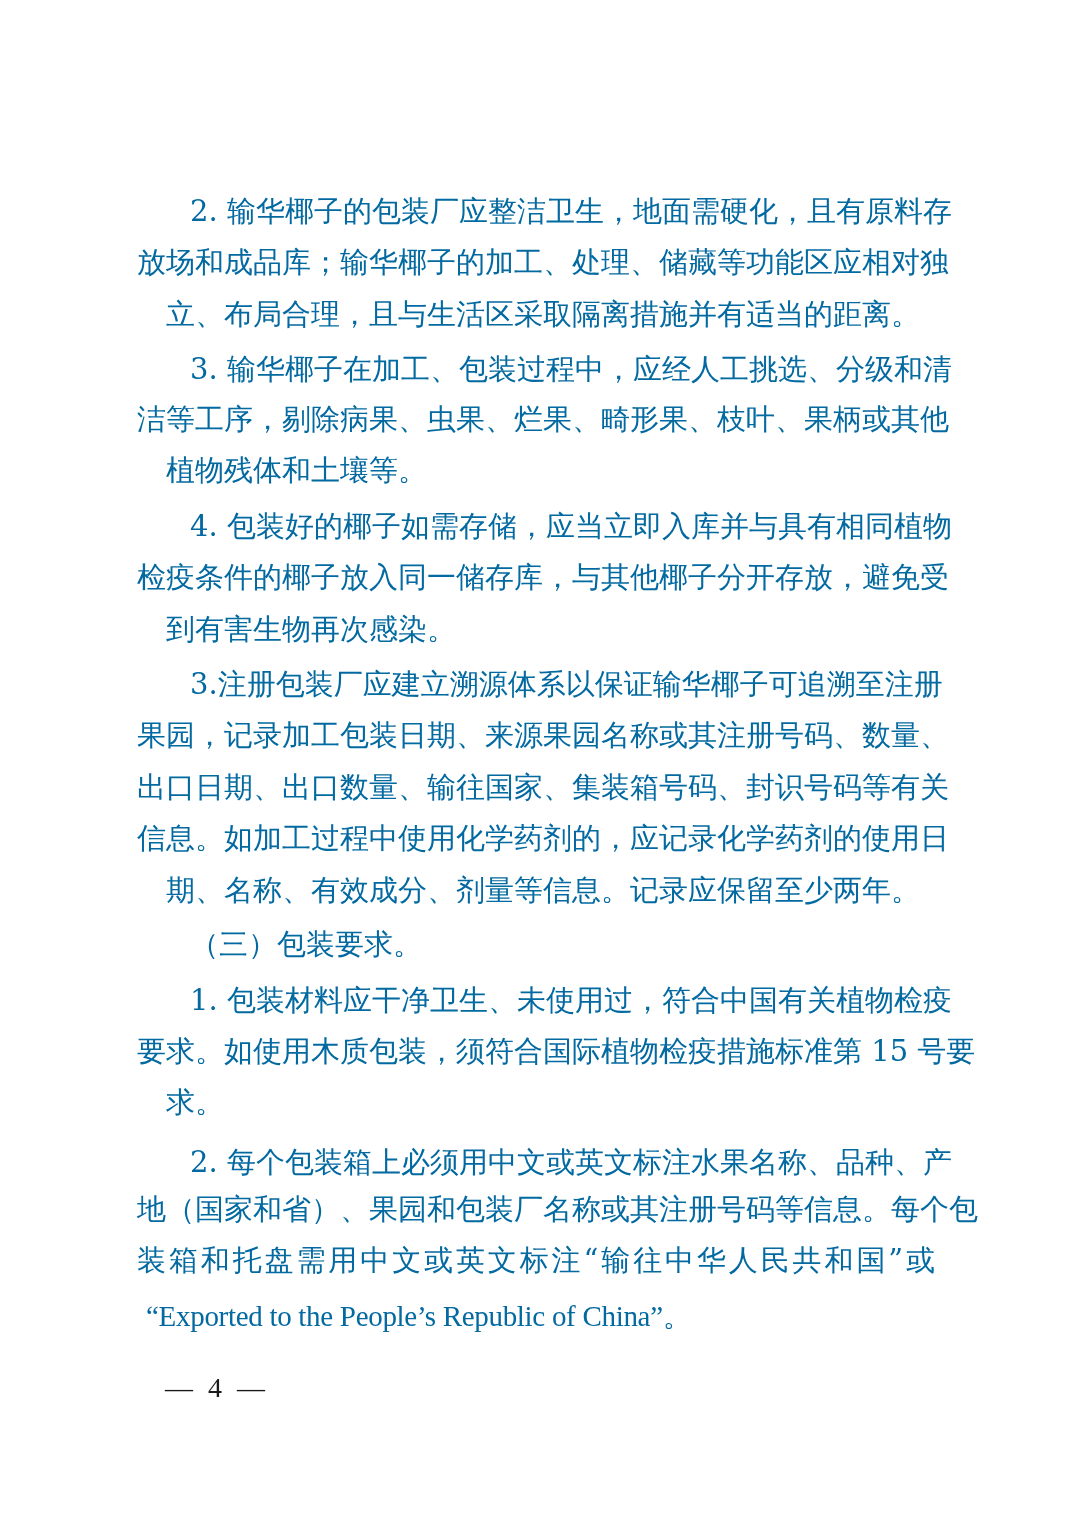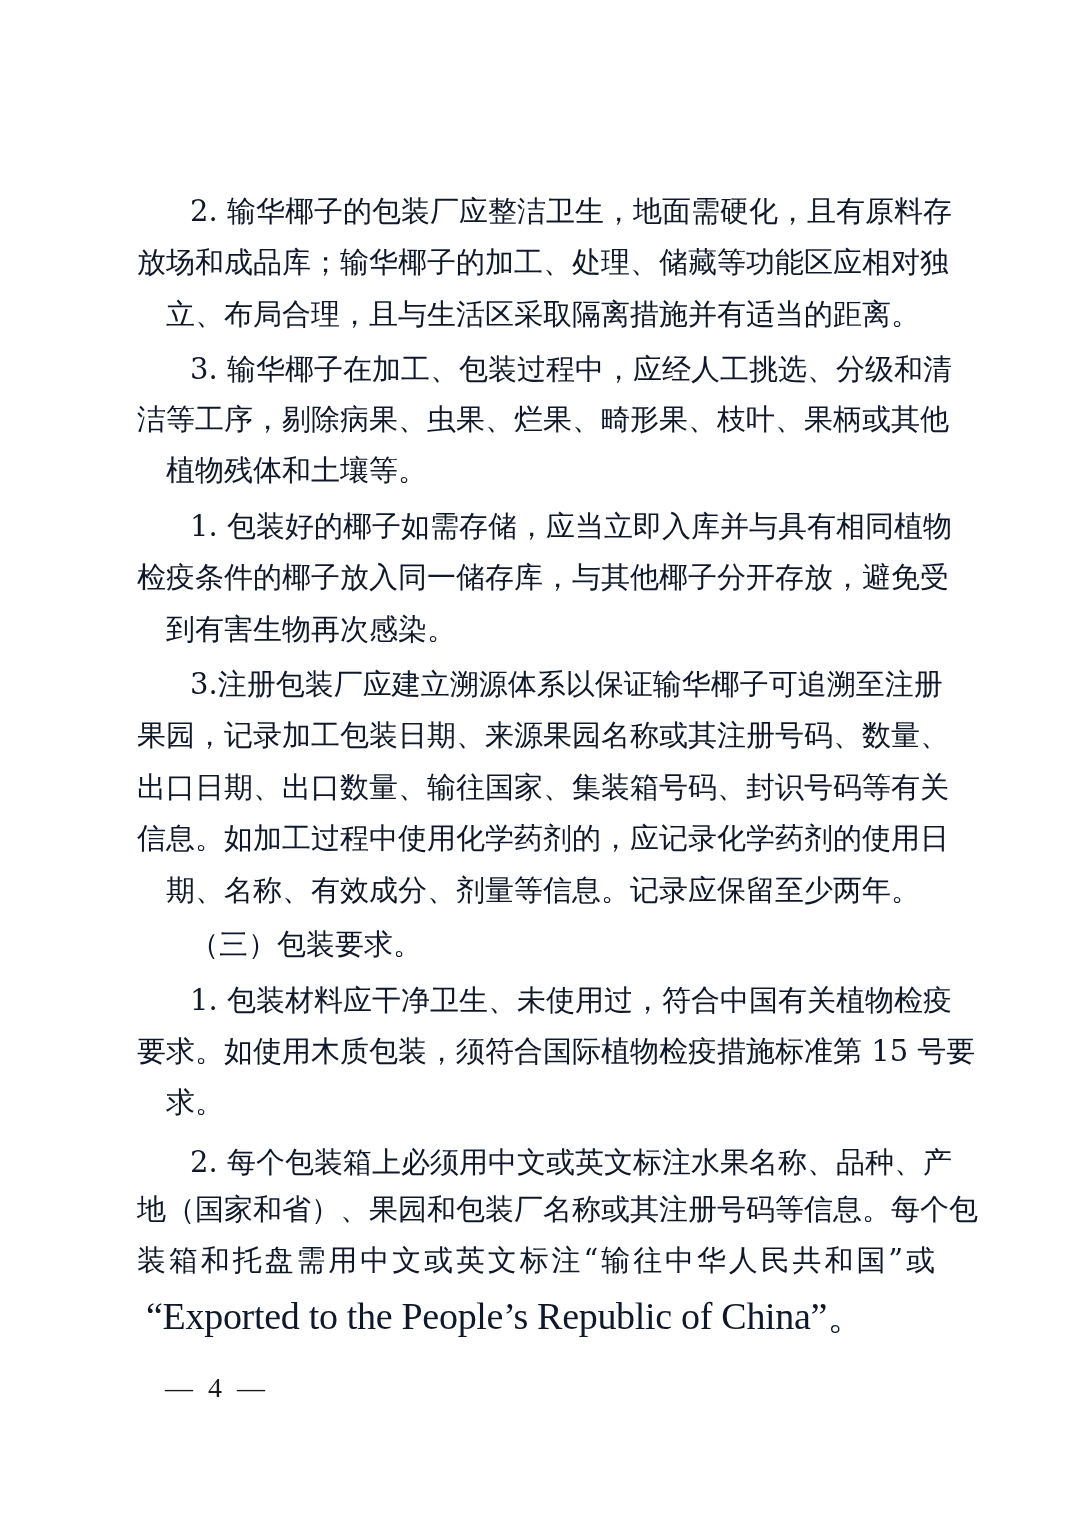--- a/index.html
+++ b/index.html
@@ -6,32 +6,32 @@
   body { width: 1080px; height: 1528px; position: relative; overflow: hidden; }
   .page { position: absolute; left: 0; top: 0; width: 1080px; height: 1528px; background: #fff; }
   .line {
     position: absolute;
     left: 137px;
     width: 798px;
     height: 40px;
     line-height: 40px;
     font-family: "DejaVu Serif", "Liberation Serif", serif;
     font-size: 29px;
-    color: #0f172a;
+    color: #0369a1;
     white-space: nowrap;
     text-align: justify;
     text-align-last: justify;
     overflow: visible;
   }
   .line.indent { left: 190px; width: 745px; }
   .line.last { text-align-last: left; margin-left: 29px; }
   .line.heading { font-weight: normal; text-align-last: left; left: 190px; width: auto; }
   .line.english {
     font-family: "Liberation Serif", "DejaVu Serif", serif;
-    font-size: 38px;
+    font-size: 29px;
     left: 146px;
     width: auto;
     text-align-last: left;
     letter-spacing: -0.3px;
   }
   .pagenum {
     position: absolute;
     left: 165px;
     top: 1372px;
     font-family: "Liberation Serif", "DejaVu Serif", serif;
@@ -46,21 +46,21 @@
 <div class="page">
 
   <div class="line indent" style="top:191px">2. 输华椰子的包装厂应整洁卫生，地面需硬化，且有原料存</div>
   <div class="line" style="top:242px">放场和成品库；输华椰子的加工、处理、储藏等功能区应相对独</div>
   <div class="line last" style="top:294px">立、布局合理，且与生活区采取隔离措施并有适当的距离。</div>
 
   <div class="line indent" style="top:349px">3. 输华椰子在加工、包装过程中，应经人工挑选、分级和清</div>
   <div class="line" style="top:399px">洁等工序，剔除病果、虫果、烂果、畸形果、枝叶、果柄或其他</div>
   <div class="line last" style="top:450px">植物残体和土壤等。</div>
 
-  <div class="line indent" style="top:506px">1. 包装好的椰子如需存储，应当立即入库并与具有相同植物</div>
+  <div class="line indent" style="top:506px">4. 包装好的椰子如需存储，应当立即入库并与具有相同植物</div>
   <div class="line" style="top:557px">检疫条件的椰子放入同一储存库，与其他椰子分开存放，避免受</div>
   <div class="line last" style="top:609px">到有害生物再次感染。</div>
 
   <div class="line indent" style="top:664px">3.注册包装厂应建立溯源体系以保证输华椰子可追溯至注册</div>
   <div class="line" style="top:767px">出口日期、出口数量、输往国家、集装箱号码、封识号码等有关</div>
   <div class="line" style="top:715px">果园，记录加工包装日期、来源果园名称或其注册号码、数量、</div>
   <div class="line" style="top:818px">信息。如加工过程中使用化学药剂的，应记录化学药剂的使用日</div>
   <div class="line last" style="top:870px">期、名称、有效成分、剂量等信息。记录应保留至少两年。</div>
 
   <div class="line heading" style="top:924px">（三）包装要求。</div>

